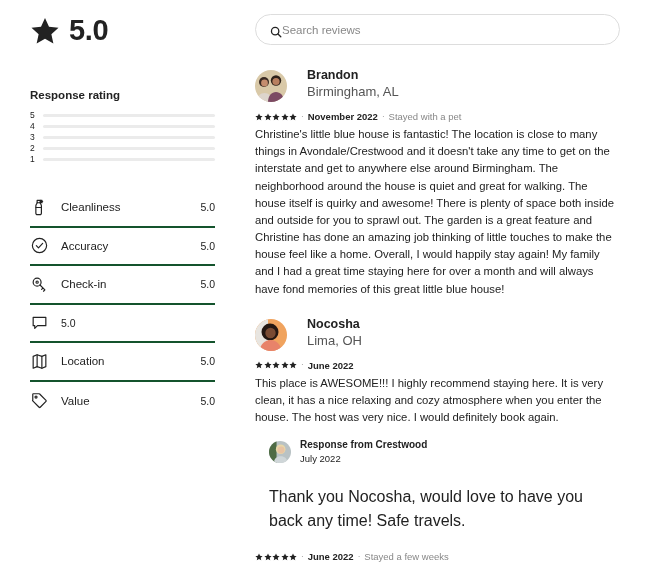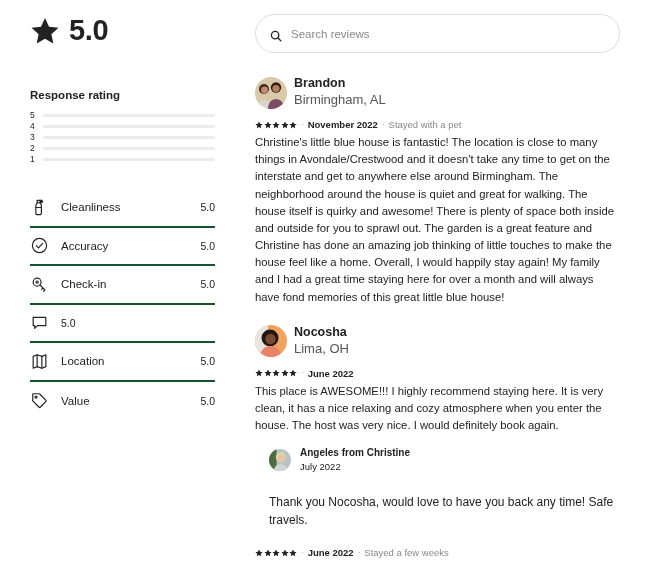--- a/index.html
+++ b/index.html
@@ -48,34 +48,34 @@
   .sort-btn {
     display: flex; align-items: center; gap: 7px;
     border: 1px solid #dddddd; border-radius: 20px;
     padding: 6px 12px; background: #fff; cursor: pointer;
     font-size: 10.5px; font-weight: 600; color: #222;
     font-family: "Liberation Sans", sans-serif;
   }
   .chev { width: 9px; height: 9px; display: block; }
 
   .search-wrap {
-    display: flex; align-items: center; gap: 9px;
+    display: flex; align-items: center; 
     border: 1px solid #dddddd; border-radius: 22px;
-    height: 39px; padding: 0 14px; margin-bottom: 22px;
+    height: 31px; padding: 0 14px; margin-bottom: 22px;
   }
   .search-ico { width: 12px; height: 12px; flex: 0 0 12px; color: #222; }
   .search-input {
     flex: 1; border: none; outline: none; background: transparent;
     font-size: 11.5px; color: #222;
     font-family: "Liberation Sans", sans-serif;
   }
   .search-input::placeholder { color: #888888; }
 
   .review { margin-bottom: 18px; }
-  .rev-user { display: flex; align-items: center; gap: 7px; margin-bottom: 9px; }
+  .rev-user { display: flex; align-items: flex-end; gap: 20px; margin-bottom: 9px; }
   .avatar {
     width: 32px; height: 32px; flex: 0 0 32px;
     border-radius: 50%; overflow: hidden; position: relative;
   }
   .avatar svg { display: block; width: 32px; height: 32px; }
   .rev-name { font-size: 12.5px; font-weight: 600; color: #222; line-height: 1.3; }
   .rev-loc { font-size: 13px; color: #555; line-height: 1.45; }
 
   .rev-meta { display: flex; align-items: center; gap: 4px; margin-bottom: 4px; }
   .stars { display: flex; gap: 0.5px; }
@@ -85,21 +85,21 @@
   .rev-trip { font-size: 9.5px; color: #888888; }
 
   .rev-body { font-size: 11.3px; line-height: 1.52; color: #222; }
 
   .host-reply { margin: 12px 0 0 14px; }
   .reply-head { display: flex; align-items: center; gap: 9px; margin-bottom: 7px; }
   .reply-av { width: 22px; height: 22px; flex: 0 0 22px; border-radius: 50%; overflow: hidden; }
   .reply-av svg { display: block; width: 22px; height: 22px; }
   .reply-title { font-size: 10px; font-weight: 700; color: #222; line-height: 1.35; }
   .reply-date { font-size: 9.5px; color: #222; line-height: 1.4; }
-  .reply-body { font-size: 12px; line-height: 1.5; color: #222; margin-top: 20px; }
+  .reply-body { font-size: 16px; line-height: 1.5; color: #222; margin-top: 20px; }
 </style>
 </head>
 <body>
 
 <div class="page">
 
   <div class="left-col">
 
     <div class="overall-head">
       <span>
@@ -300,21 +300,21 @@
               <span class="reply-av">
                 <svg viewBox="0 0 32 32">
                   <rect width="32" height="32" fill="#b9c2c4"></rect>
                   <path d="M0 0h11v32H0z" fill="#4e6b44"></path>
                   <circle cx="17" cy="12" r="7" fill="#e8d7a8"></circle>
                   <circle cx="17.5" cy="13" r="5" fill="#e8c3a3"></circle>
                   <path d="M7 32c0-6.5 4.5-10 10-10s10 3.5 10 10z" fill="#cfd6d8"></path>
                 </svg>
               </span>
               <span>
-                <span class="reply-title" style="display:block">Angeles from Christine</span>
+                <span class="reply-title" style="display:block">Response from Crestwood</span>
                 <span class="reply-date" style="display:block">July 2022</span>
               </span>
             </div>
             <div class="reply-body">Thank you Nocosha, would love to have you back any time! Safe travels.</div>
           </div>
         </div>
         <div class="review">
           <div class="rev-meta">
             <span class="stars">
               <svg viewBox="0 0 24 24" fill="#222222" style="width:8px;height:8px">

